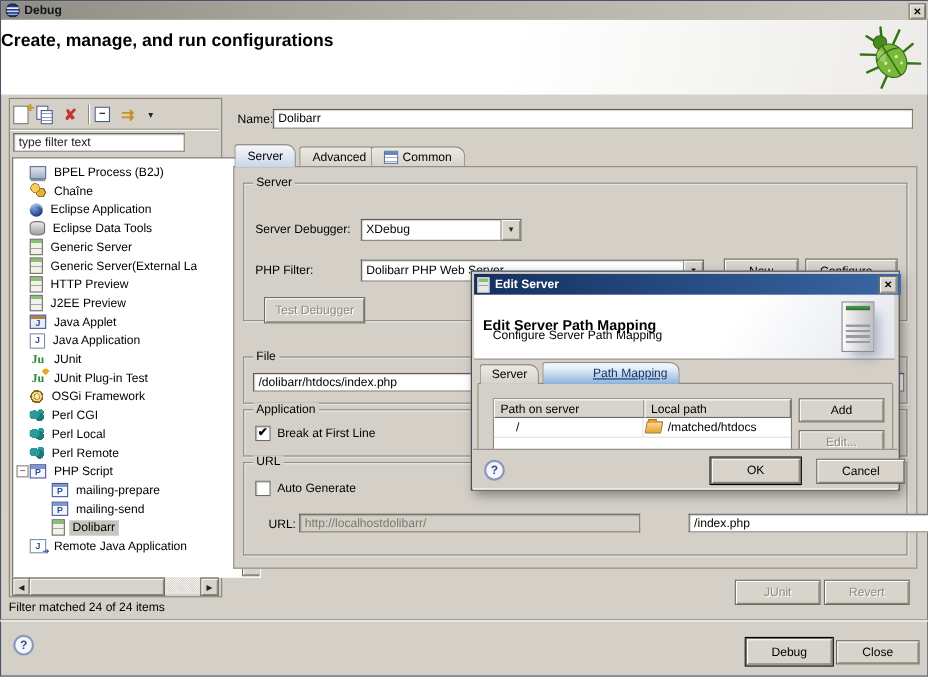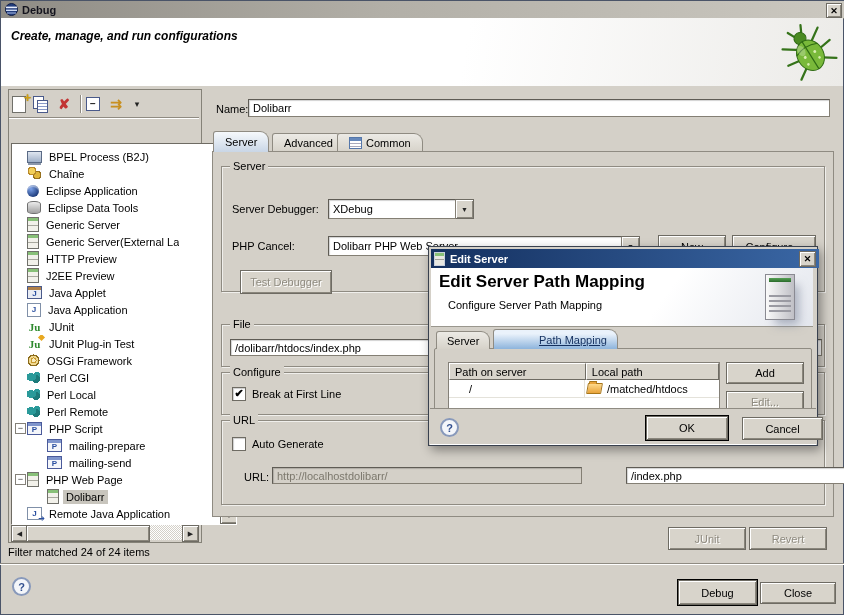--- a/index.html
+++ b/index.html
@@ -147,21 +147,21 @@
           <rect x="2" y="9.4" width="9" height="1.2" fill="#93a8d8"></rect>
         </svg>
     </span>
     <span>Debug</span>
   </div>
   <div class="abs btn xbtn" style="left:826px;top:3px;width:14px;height:13px;">
     <span>✕</span>
   </div>
 
   <div class="abs banner" style="left:1px;top:18px;width:842px;height:68px;">
-    <div class="abs bold" style="left:10px;top:11px;font-size:12px;font-style:italic;">Create, manage, and run configurations</div>
+    <div class="abs bold" style="left:0;top:11px;font-size:16px;">Create, manage, and run configurations</div>
     <div class="abs" style="left:778px;top:2px;">
       <svg width="60" height="62" viewBox="0 0 64 64">
         <g transform="rotate(-32 32 34)" stroke="#35731a" stroke-width="2.4" stroke-linecap="round">
           <path d="M22 24 L10 16" fill="none"></path>
             <path d="M20 36 L6 34" fill="none"></path>
             <path d="M22 46 L10 54" fill="none"></path>
           <path d="M42 24 L54 16" fill="none"></path>
             <path d="M44 36 L58 34" fill="none"></path>
             <path d="M42 46 L54 54" fill="none"></path>
           <path d="M28 12 L24 4" fill="none"></path>
@@ -189,20 +189,21 @@
     <span class="tbicon" data-icon="new-config"></span>
         <span class="tbicon" data-icon="duplicate"></span>
         <span class="tbicon" data-icon="delete"></span>
         <span class="tbicon" data-icon="separator"></span>
         <span class="tbicon" data-icon="collapse-all"></span>
         <span class="tbicon" data-icon="filter"></span>
         <span class="tbicon" data-icon="menu-arrow"></span>
       </div>
     <div class="abs sep-etch" style="left:0;top:27px;width:190px;height:0;"></div>
 
+    <input class="abs field" style="left: 3px; top: 31px; width: 146px; height: 15px; color: rgb(34, 34, 34);" value="type filter text">
 
     <div class="abs" style="left:2px;top:53px;width:186px;height:380px;background:#fff;border:1px solid;border-color:#6e6b63 #fff #fff #6e6b63;overflow:hidden;padding-left:38px;">
       <div class="abs" style="left:2px;top:4px;width:165px;">
 
       <div class="tree-row" data-level="1" data-selected="false">
             <span class="expander" data-exp="none"></span>
             <span class="ticon" data-icon="computer"></span>
             <span class="tlabel">BPEL Process (B2J)</span>
           </div>
           <div class="tree-row" data-level="1" data-selected="false">
@@ -287,25 +288,20 @@
           </div>
           <div class="tree-row" data-level="2" data-selected="false">
             <span class="expander" data-exp="none"></span>
             <span class="ticon" data-icon="php" data-letter="P"></span>
             <span class="tlabel">mailing-prepare</span>
           </div>
           <div class="tree-row" data-level="2" data-selected="false">
             <span class="expander" data-exp="none"></span>
             <span class="ticon" data-icon="php" data-letter="P"></span>
             <span class="tlabel">mailing-send</span>
-          </div>
-          <div class="tree-row" data-level="1" data-selected="false">
-            <span class="expander" data-exp="minus"></span>
-            <span class="ticon" data-icon="server"></span>
-            <span class="tlabel">PHP Web Page</span>
           </div>
           <div class="tree-row" data-level="2" data-selected="true">
             <span class="expander" data-exp="none"></span>
             <span class="ticon" data-icon="server"></span>
             <span class="tlabel">Dolibarr</span>
           </div>
           <div class="tree-row" data-level="1" data-selected="false">
             <span class="expander" data-exp="none"></span>
             <span class="ticon" data-icon="remote" data-letter="J"></span>
             <span class="tlabel">Remote Java Application</span>
@@ -354,21 +350,21 @@
 
     <div class="abs group" style="left:8px;top:14px;width:602px;height:124px;">
       <span class="legend">Server</span>
       <div class="abs" style="left:10px;top:36px;">Server Debugger:</div>
       <div class="abs combo" style="left:106px;top:32px;width:146px;height:20px;">
         <span class="field cfield">XDebug</span>
         <span class="carrow">
             <span>▼</span>
           </span>
       </div>
-      <div class="abs" style="left:10px;top:73px;">PHP Cancel:</div>
+      <div class="abs" style="left:10px;top:73px;">PHP Filter:</div>
       <div class="abs combo" style="left:106px;top:69px;width:312px;height:20px;">
         <span class="field cfield">Dolibarr PHP Web Server</span>
         <span class="carrow">
             <span>▼</span>
           </span>
       </div>
       <div class="abs btn" style="left:436px;top:68px;width:66px;height:22px;">
           <span>New</span>
         </div>
       <div class="abs btn" style="left:510px;top:68px;width:82px;height:22px;">
@@ -378,21 +374,21 @@
           <span>Test Debugger</span>
         </div>
     </div>
 
     <div class="abs group" style="left:8px;top:172px;width:602px;height:41px;">
       <span class="legend">File</span>
       <input class="field abs" style="left: 8px; top: 14px; width: 582px; height: 15px;" value="/dolibarr/htdocs/index.php">
     </div>
 
     <div class="abs group" style="left:8px;top:220px;width:602px;height:41px;">
-      <span class="legend">Configure</span>
+      <span class="legend">Application</span>
       <span class="cb abs" style="left:10px;top:14px;">
           <span style="margin-top:-3px;">✔</span>
         </span>
       <span class="abs" style="left:30px;top:15px;">Break at First Line</span>
     </div>
 
     <div class="abs group" style="left:8px;top:268px;width:602px;height:83px;">
       <span class="legend">URL</span>
       <span class="cb abs" style="left:10px;top:16px;"></span>
       <span class="abs" style="left:30px;top:17px;">Auto Generate</span>
@@ -424,21 +420,21 @@
 
     <div class="abs dtitlebar" style="left:2px;top:2px;width:382px;height:19px;">
       <span class="mini-server"></span>
       <span>Edit Server</span>
       <span class="btn xbtn" style="position:absolute;right:3px;top:2px;width:15px;height:14px;color:#000;">
           <span>✕</span>
         </span>
     </div>
 
     <div class="abs dheader" style="left:2px;top:21px;width:382px;height:58px;">
-      <div class="abs bold" style="left:8px;top:4px;font-size:17px;text-align:center;">Edit Server Path Mapping</div>
+      <div class="abs bold" style="left:8px;top:20px;font-size:13px;text-align:center;">Edit Server Path Mapping</div>
       <div class="abs" style="left:17px;top:31px;">Configure Server Path Mapping</div>
       <div class="abs tower" style="left:334px;top:6px;"></div>
     </div>
 
     <div class="dtab" style="left:7px;top:84px;">
       <span class="dtab-lbl">Server</span>
     </div>
     <div class="dtab active" style="left:64px;top:82px;">
       <span class="dtab-lbl">Path Mapping</span>
     </div>

